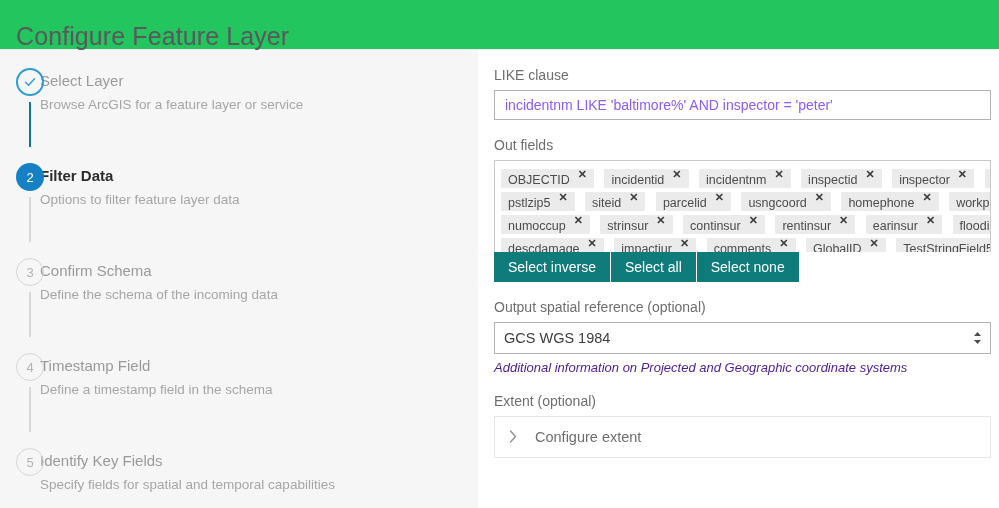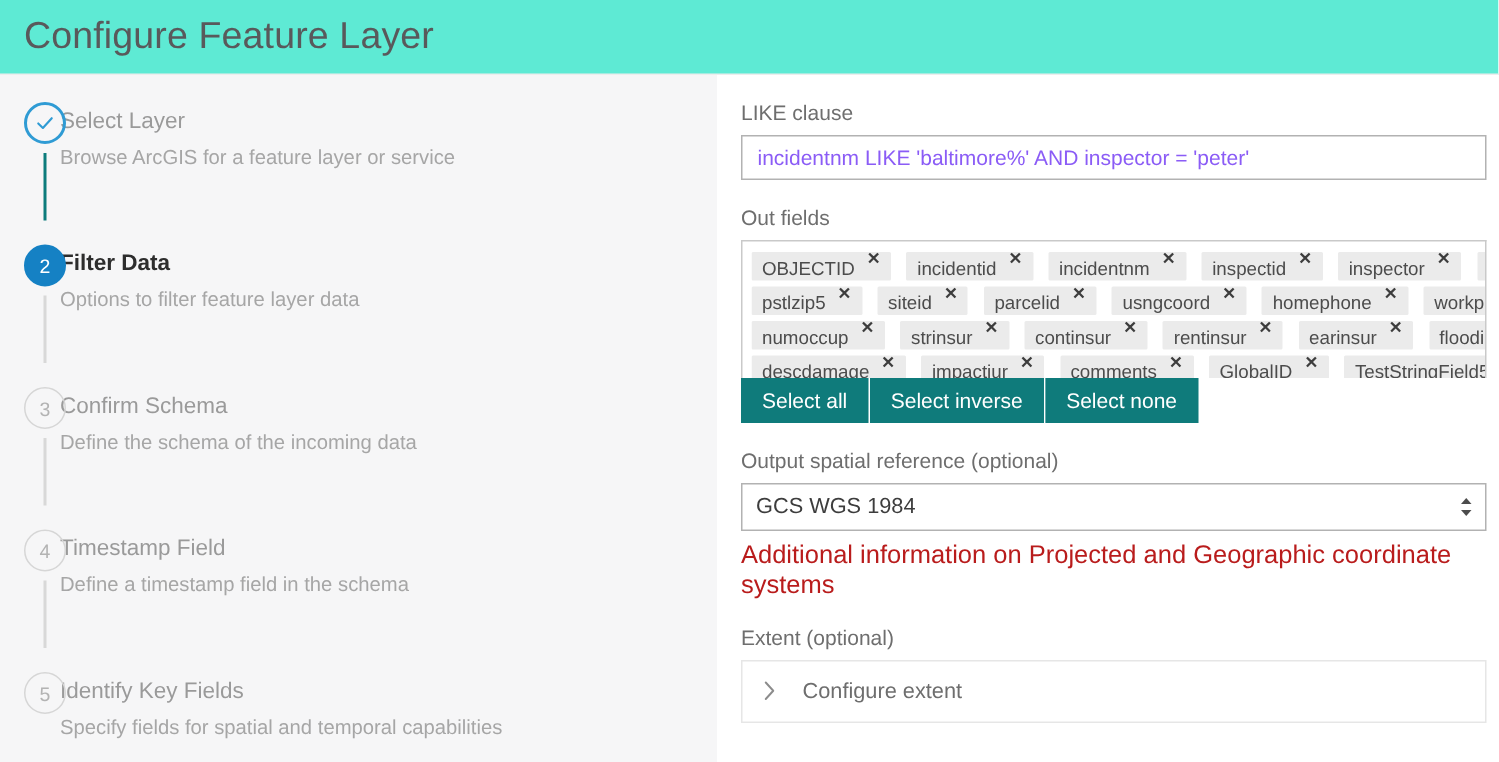--- a/index.html
+++ b/index.html
@@ -16,23 +16,23 @@
     color: #4c4c4c;
     -webkit-font-smoothing: antialiased;
   }
 
   
   .app-header {
     height: 50px;
     box-sizing: border-box;
     border-bottom: 1px solid #ededed;
     display: flex;
-    align-items: center;
+    align-items: flex-end;
     padding-left: 16px;
-    background: #5eead4;
+    background: #22c55e;
   }
   .app-title {
     font-size: 25px;
     font-weight: 400;
     color: #59595b;
     letter-spacing: 0.1px;
     line-height: 1;
   }
 
   
@@ -227,24 +227,25 @@
     right: 9px;
     top: 50%;
     transform: translateY(-50%);
     line-height: 0;
     color: #4c4c4c;
     pointer-events: none;
   }
   .link {
     display: inline-block;
     margin-top: 6px;
-    font-size: 17px;
-    color: #b91c1c;
+    font-size: 13px;
+    color: #4c1d95;
     text-decoration: none;
     cursor: pointer;
+    font-style: italic;
   }
 
   
   .accordion {
     box-sizing: border-box;
     width: 497px;
     border: 1px solid #e6e6e6;
     background: #ffffff;
     height: 42px;
     display: flex;
@@ -430,22 +431,22 @@
               </span>
             <span class="tag">
                 <span>TestStringField512</span>
               </span>
           </div>
 
         </div>
       </div>
 
       <div class="tag-buttons">
+        <button class="tag-btn">Select inverse</button>
         <button class="tag-btn">Select all</button>
-        <button class="tag-btn">Select inverse</button>
         <button class="tag-btn">Select none</button>
       </div>
     </div>
 
     <div class="block">
       <div class="field-label">Output spatial reference (optional)</div>
       <div class="select-wrap">
         <div class="select-box">GCS WGS 1984</div>
         <span class="select-arrows">
           <svg width="9" height="14" viewBox="0 0 9 14" aria-hidden="true">

